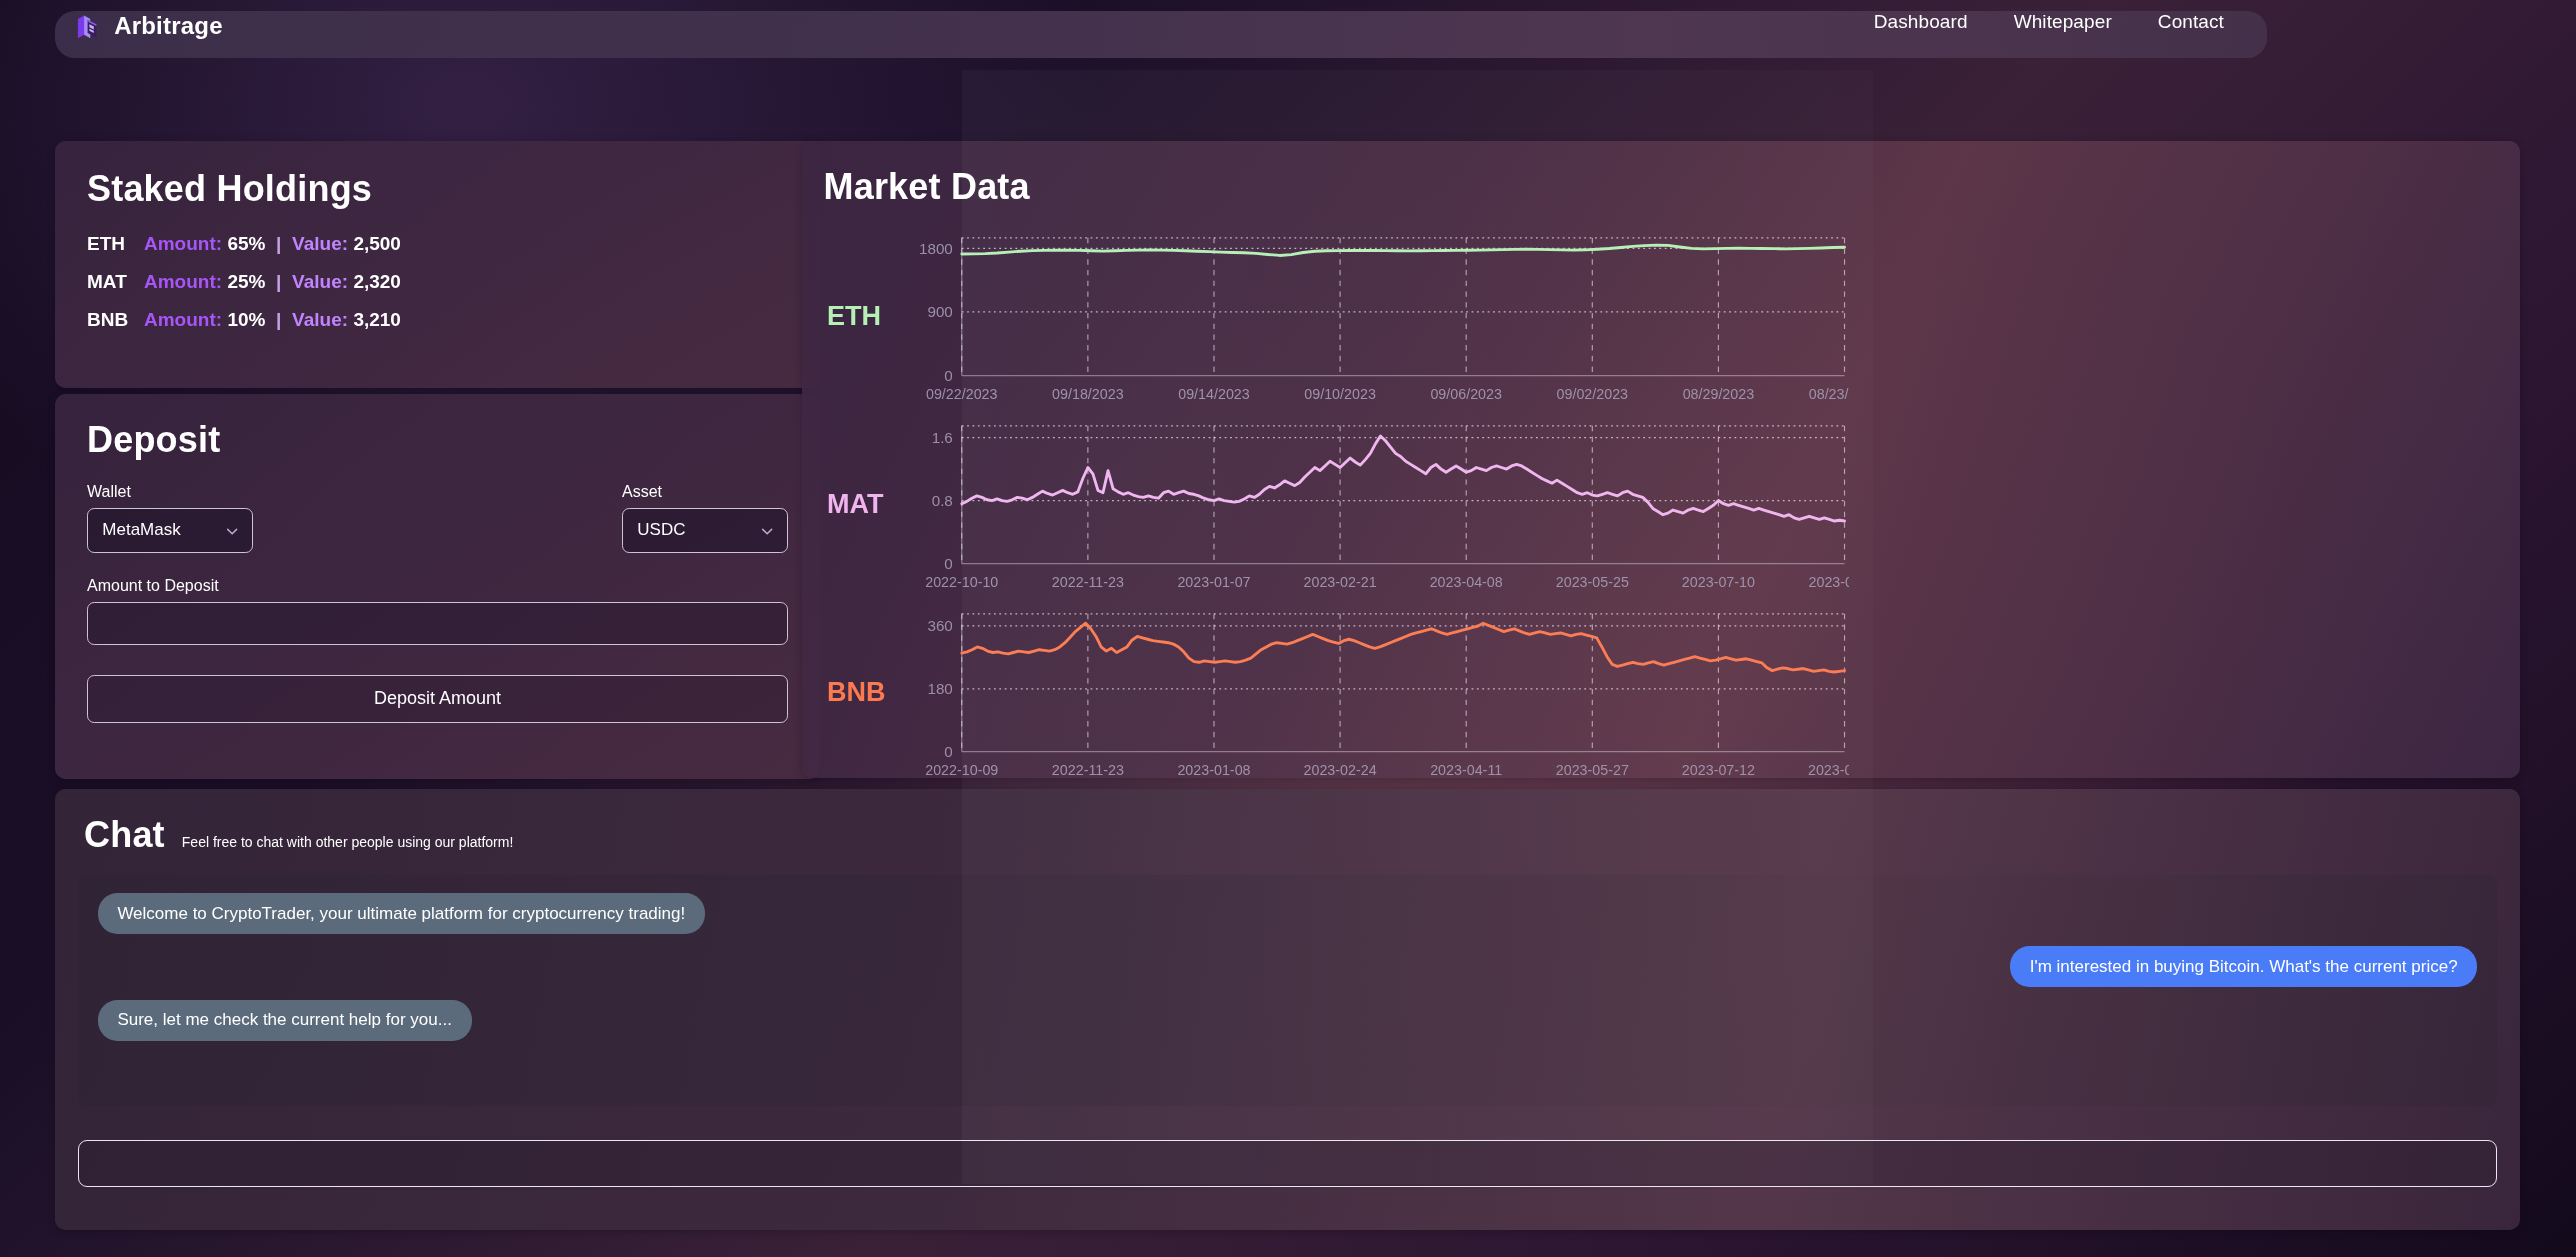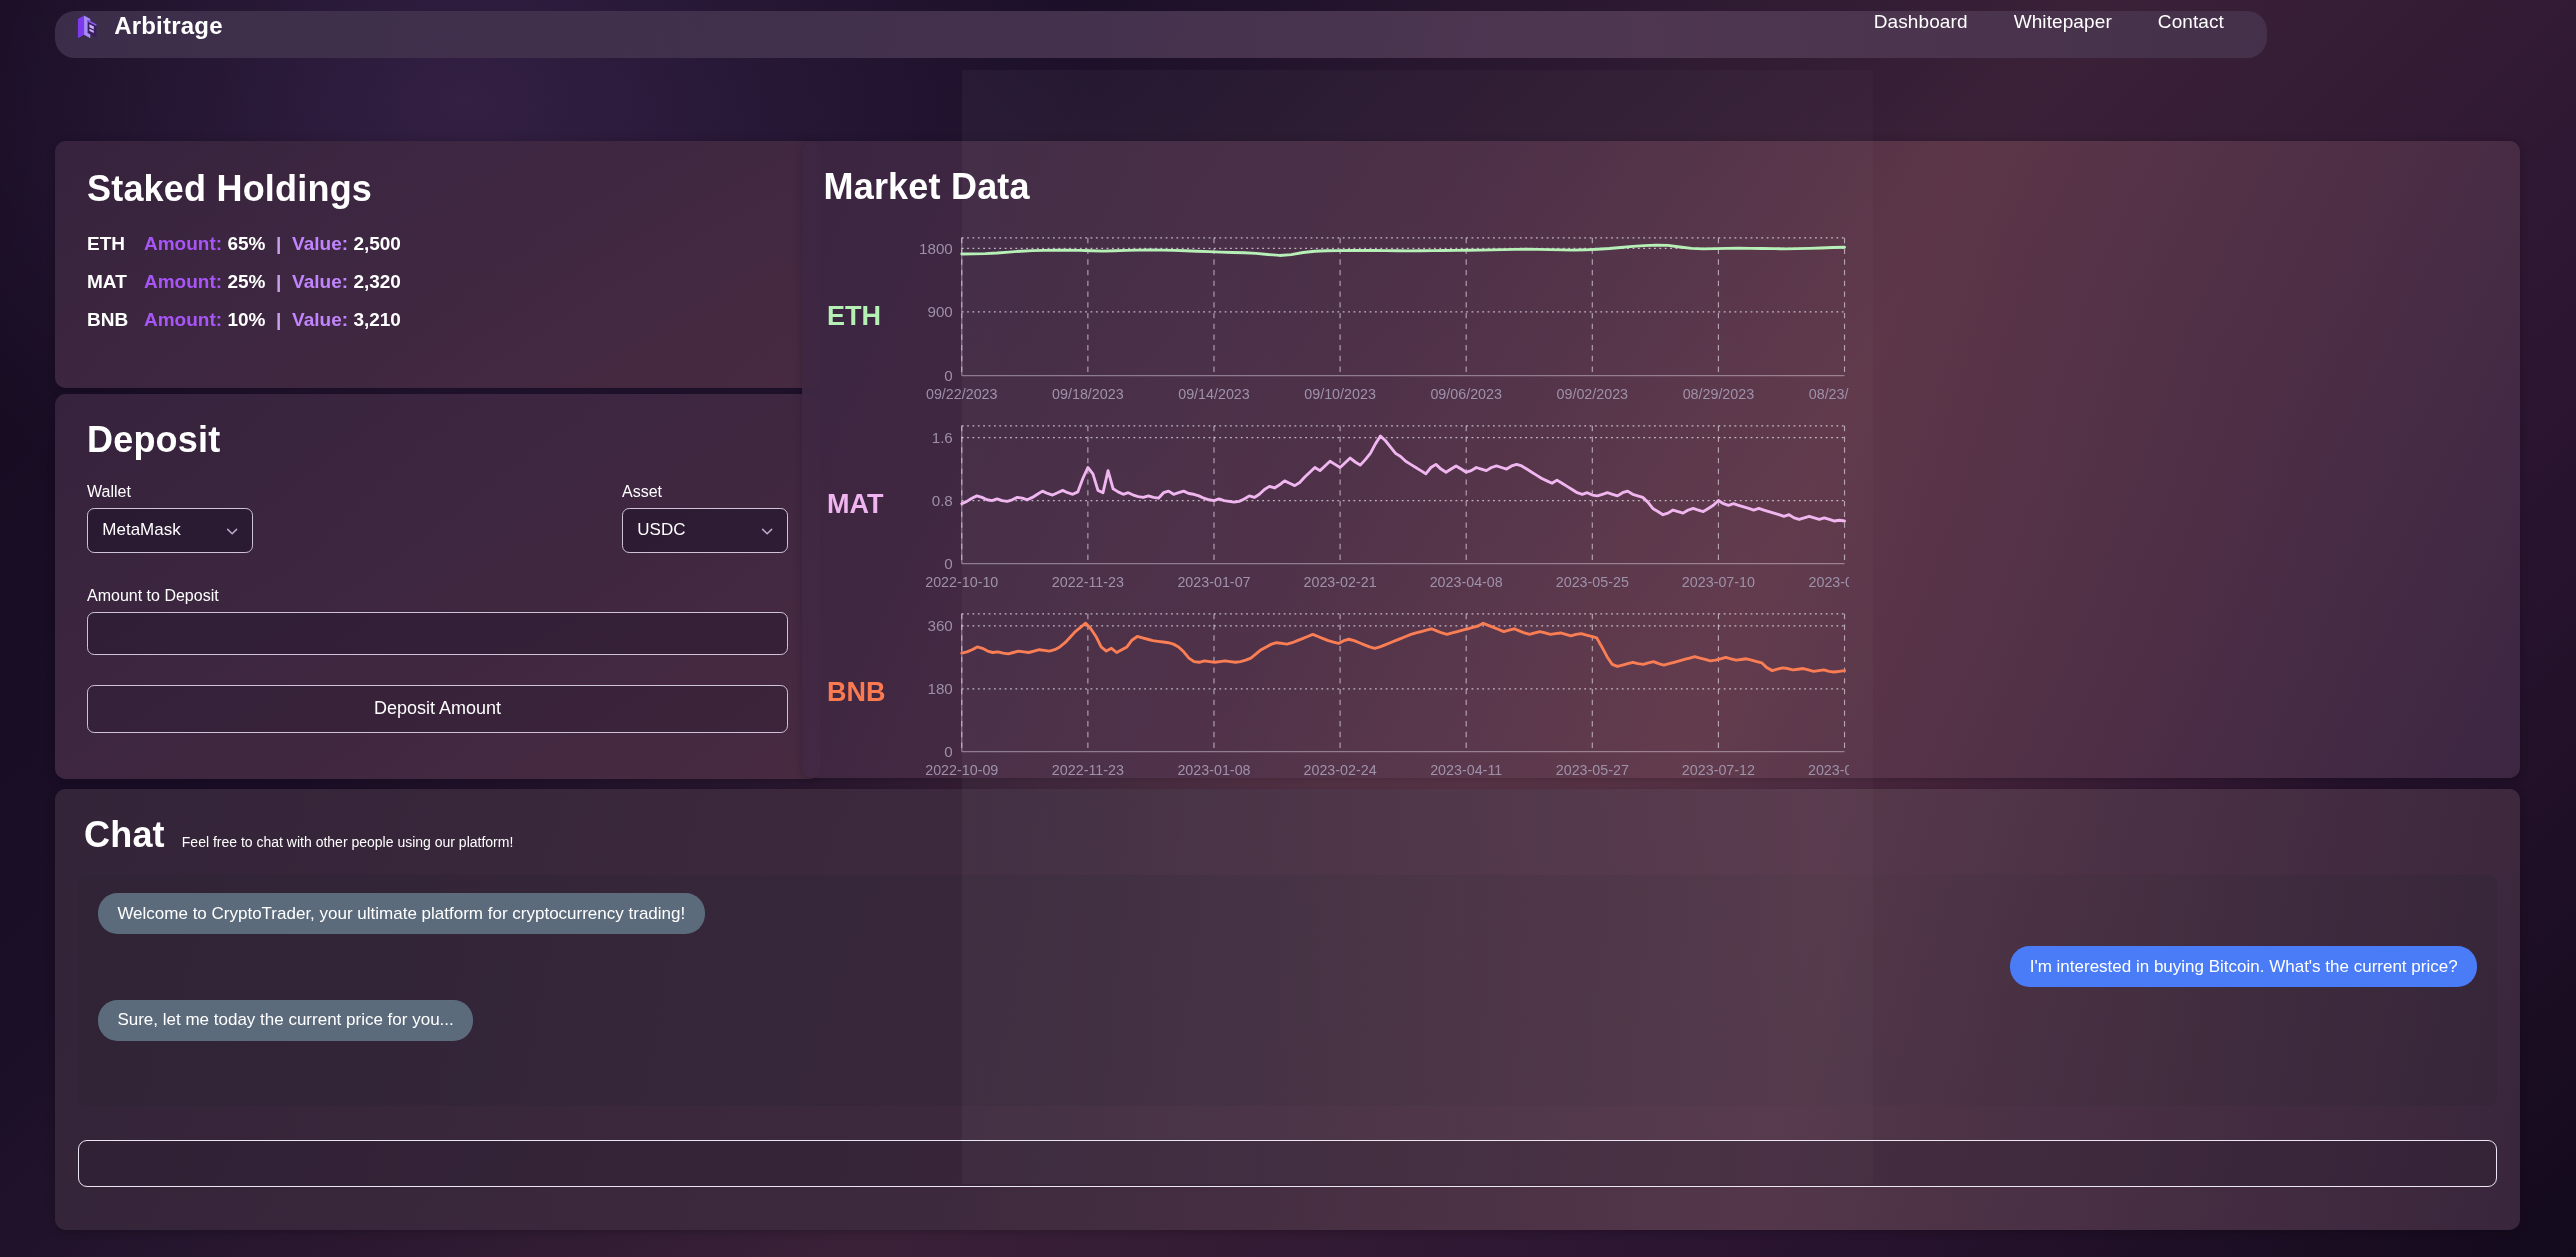--- a/index.html
+++ b/index.html
@@ -61,21 +61,21 @@
   
   .field-label { font-size: 16px; color: #fff; margin-bottom: 7.2px; display: block; }
   .selects-row { display: flex; justify-content: space-between; margin-top: 21.5px; }
   .select-box {
     width: 166px; height: 45px; border: 0.9px solid #cfc3da; border-radius: 7.2px;
     background: rgba(30,18,40,0.55); color: #fff; font-size: 17px;
     display: flex; align-items: center; justify-content: space-between;
     padding: 0 12.5px 0 14.3px;
   }
   .chev { width: 14.3px; height: 14.3px; display:block; }
-  .amount-block { margin-top: 34px; }
+  .amount-block { margin-top: 24px; }
   .text-input {
     width: 100%; height: 43px; border: 0.9px solid #cfc3da; border-radius: 7.2px;
     background: rgba(30,18,40,0.35); color:#fff; font-size: 17px; padding: 0 12.5px;
     outline: none; font-family: "Liberation Sans", sans-serif;
   }
   .deposit-btn {
     width: 100%; height: 48px; margin-top: 30px; border: 0.9px solid #cfc3da; border-radius: 7.2px;
     background: rgba(30,18,40,0.25); color: #fff; font-size: 18px; cursor: pointer;
     font-family: "Liberation Sans", sans-serif;
   }
@@ -317,21 +317,21 @@
   </div>
 
   <div class="chat-stream">
     <div class="msg-line left">
       <div class="bubble incoming">Welcome to CryptoTrader, your ultimate platform for cryptocurrency trading!</div>
     </div>
     <div class="msg-line right">
       <div class="bubble outgoing">I'm interested in buying Bitcoin. What's the current price?</div>
     </div>
     <div class="msg-line left">
-      <div class="bubble incoming">Sure, let me today the current price for you...</div>
+      <div class="bubble incoming">Sure, let me check the current help for you...</div>
     </div>
   </div>
 
   <div class="chat-input-wrap">
     <input class="chat-input" type="text" placeholder="" style="">
   </div>
 </section>
 
 <div class="band"></div>
 

